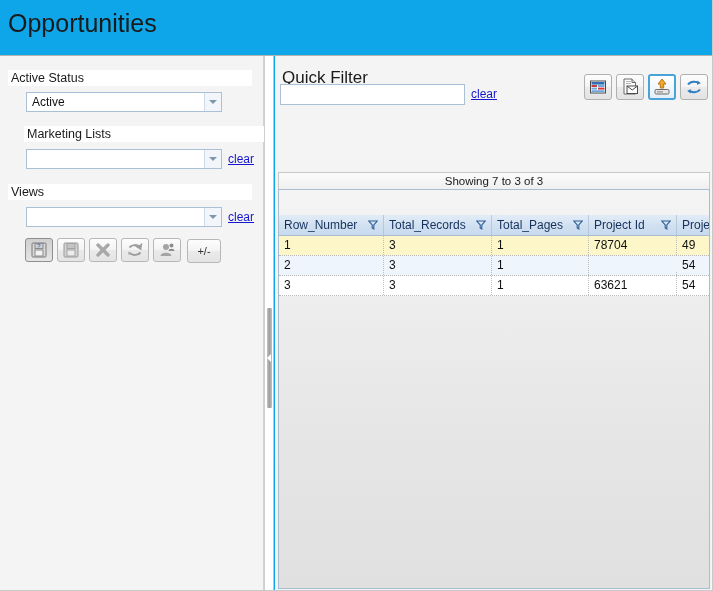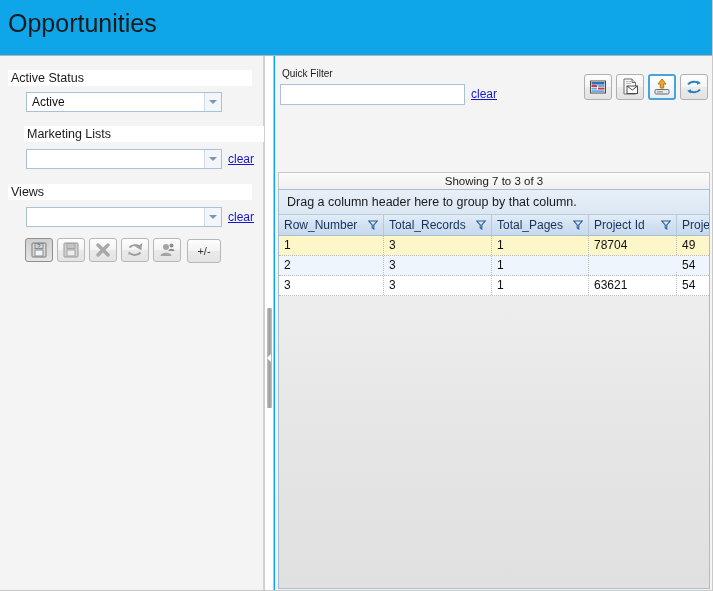--- a/index.html
+++ b/index.html
@@ -181,21 +181,21 @@
     width: 438px;
     height: 535px;
     background: #f4f4f4;
     box-sizing: border-box;
     overflow: hidden;
   }
 
   #quickfilter-label {
     position: absolute;
     left: 7px; top: 12px;
-    font-size: 10px;
+    font-size: 17px;
     color: #1a1a1a;
     white-space: nowrap;
   }
   #quickfilter-input {
     position: absolute;
     left: 5px; top: 28px;
     width: 185px; height: 21px;
     background: #ffffff;
     border: 1px solid #a9c0d6;
     box-sizing: border-box;
@@ -433,21 +433,20 @@
           <path d="M4 7.5 C6.5 4, 12.5 4, 15 6.5" fill="none" stroke="#2f7fc0" stroke-width="2.1"></path>
           <path d="M13.4 3.4 L16.8 6.2 L13 7.8 Z" fill="#2f7fc0"></path>
           <path d="M16 12.5 C13.5 16, 7.5 16, 5 13.5" fill="none" stroke="#2f7fc0" stroke-width="2.1"></path>
           <path d="M6.6 16.6 L3.2 13.8 L7 12.2 Z" fill="#2f7fc0"></path>
         </svg>
       </div>
 
       <div id="showing-bar">Showing 7 to 3 of 3</div>
 
       <div id="grid">
-        <div id="group-panel">Drag a column header here to group by that column.</div>
 
         <div id="grid-header">
           <div class="hcell" style="left:0px;   width:105px;">
             <span>Row_Number</span>
             <svg class="filter-ico" width="10" height="10" viewBox="0 0 10 10">
               <path d="M0.8 1 H9.2 L5.8 5 V9 L4.2 8 V5 Z" fill="none" stroke="#2c5d93" stroke-width="1.1"></path>
             </svg>
           </div>
           <div class="hcell" style="left:105px; width:108px;">
             <span>Total_Records</span>

